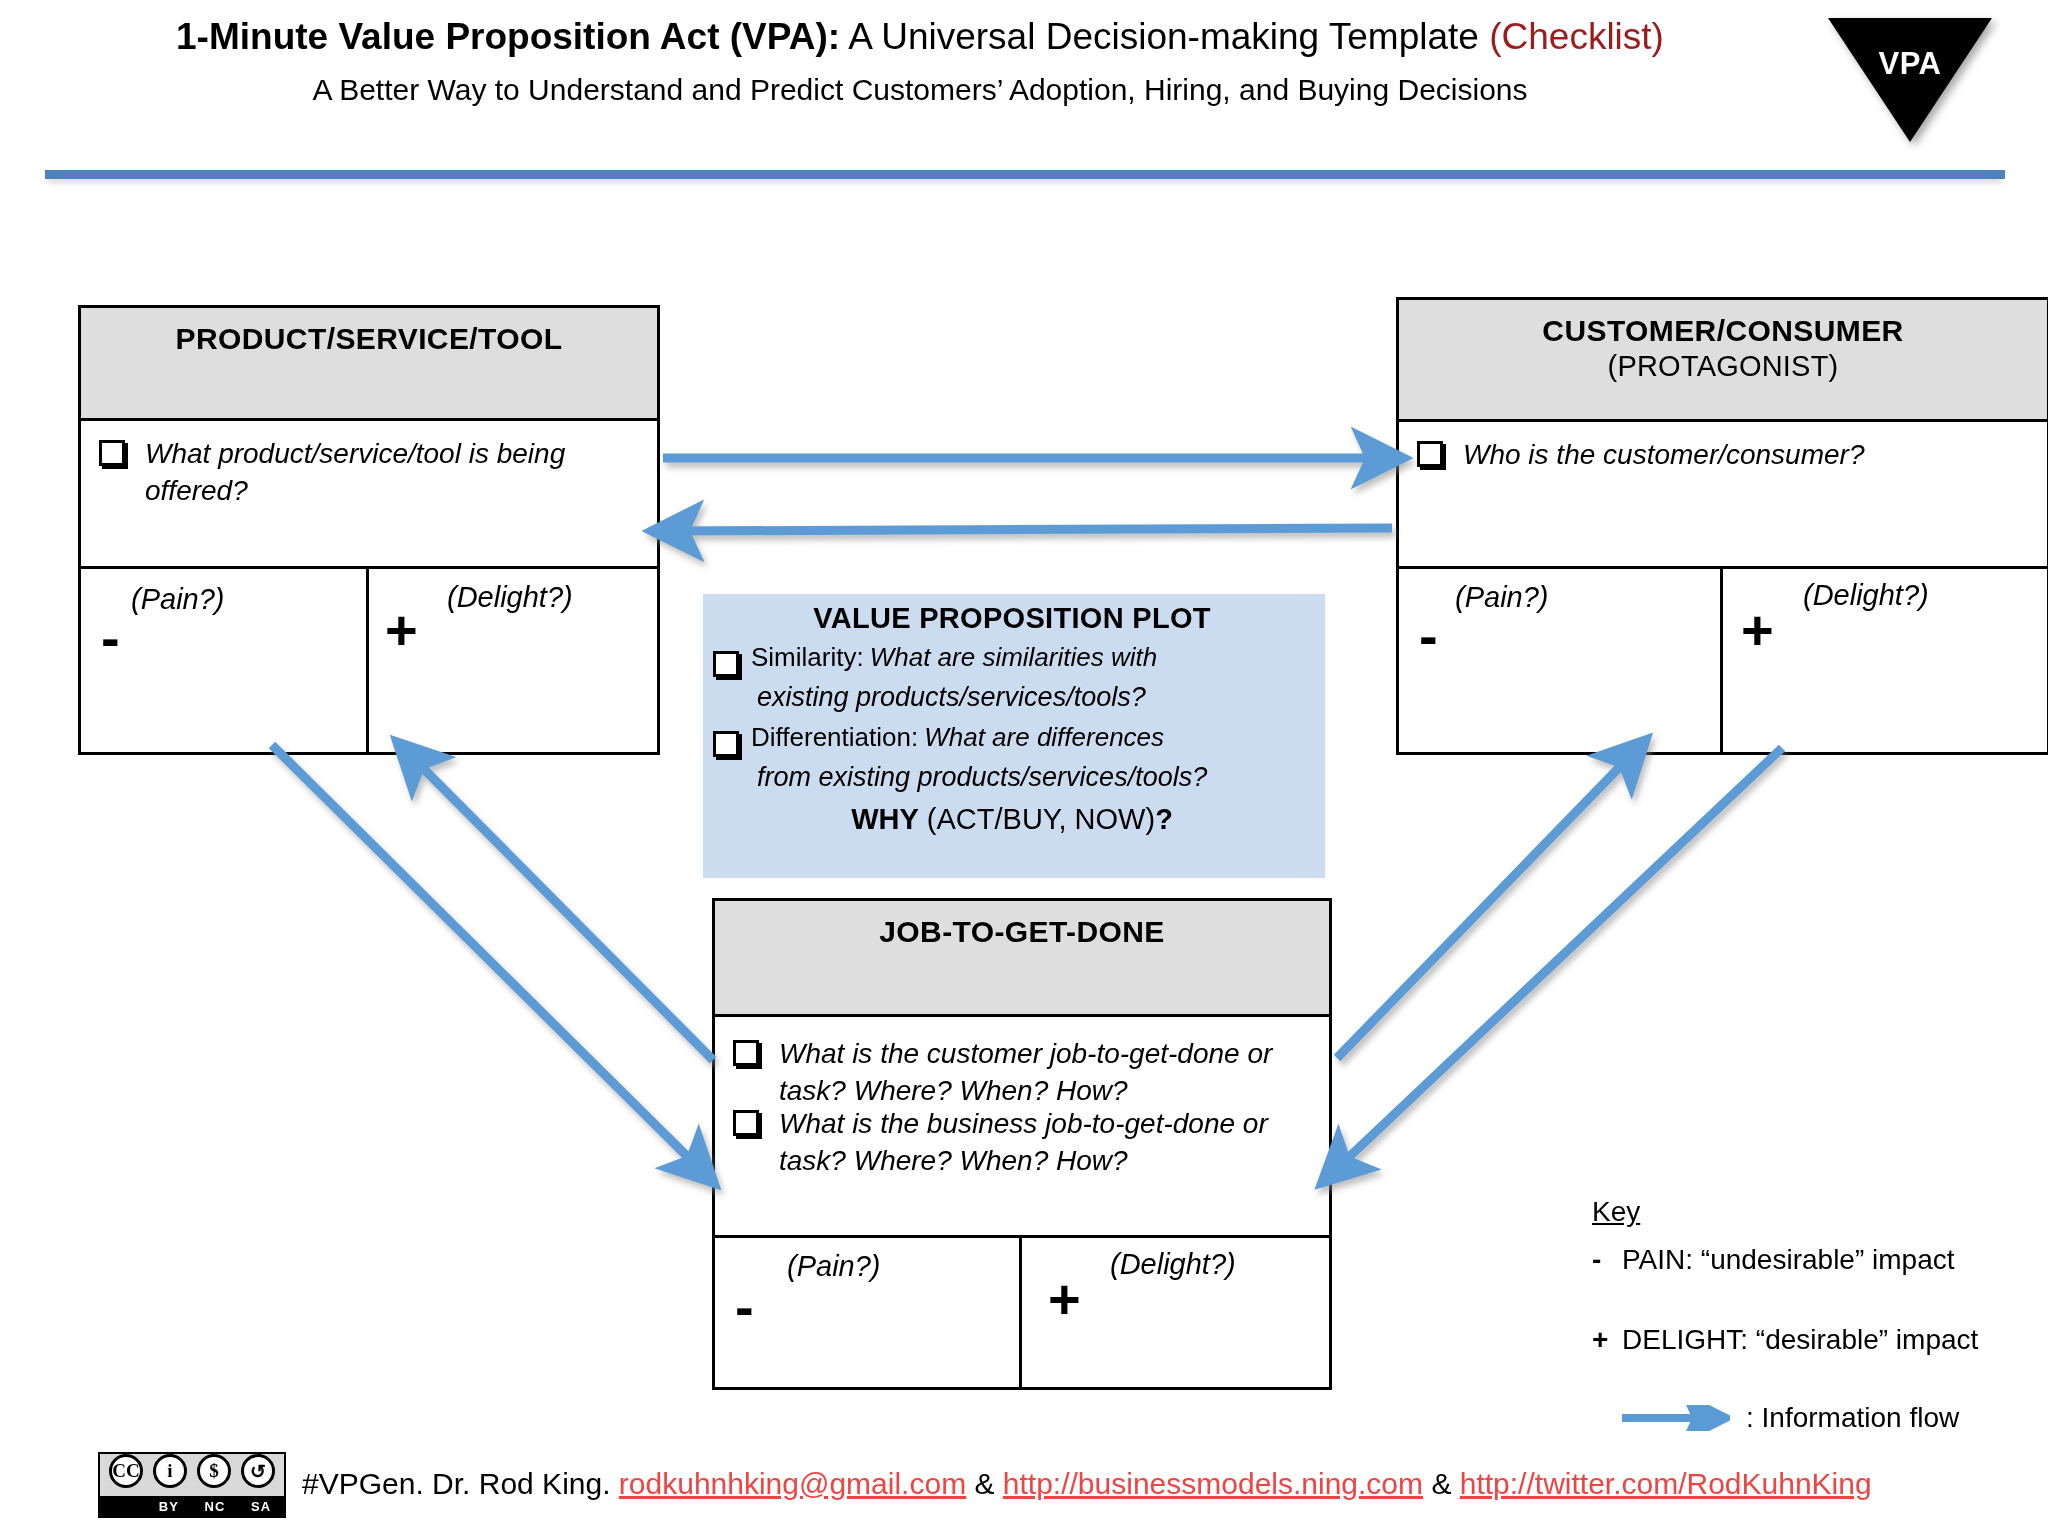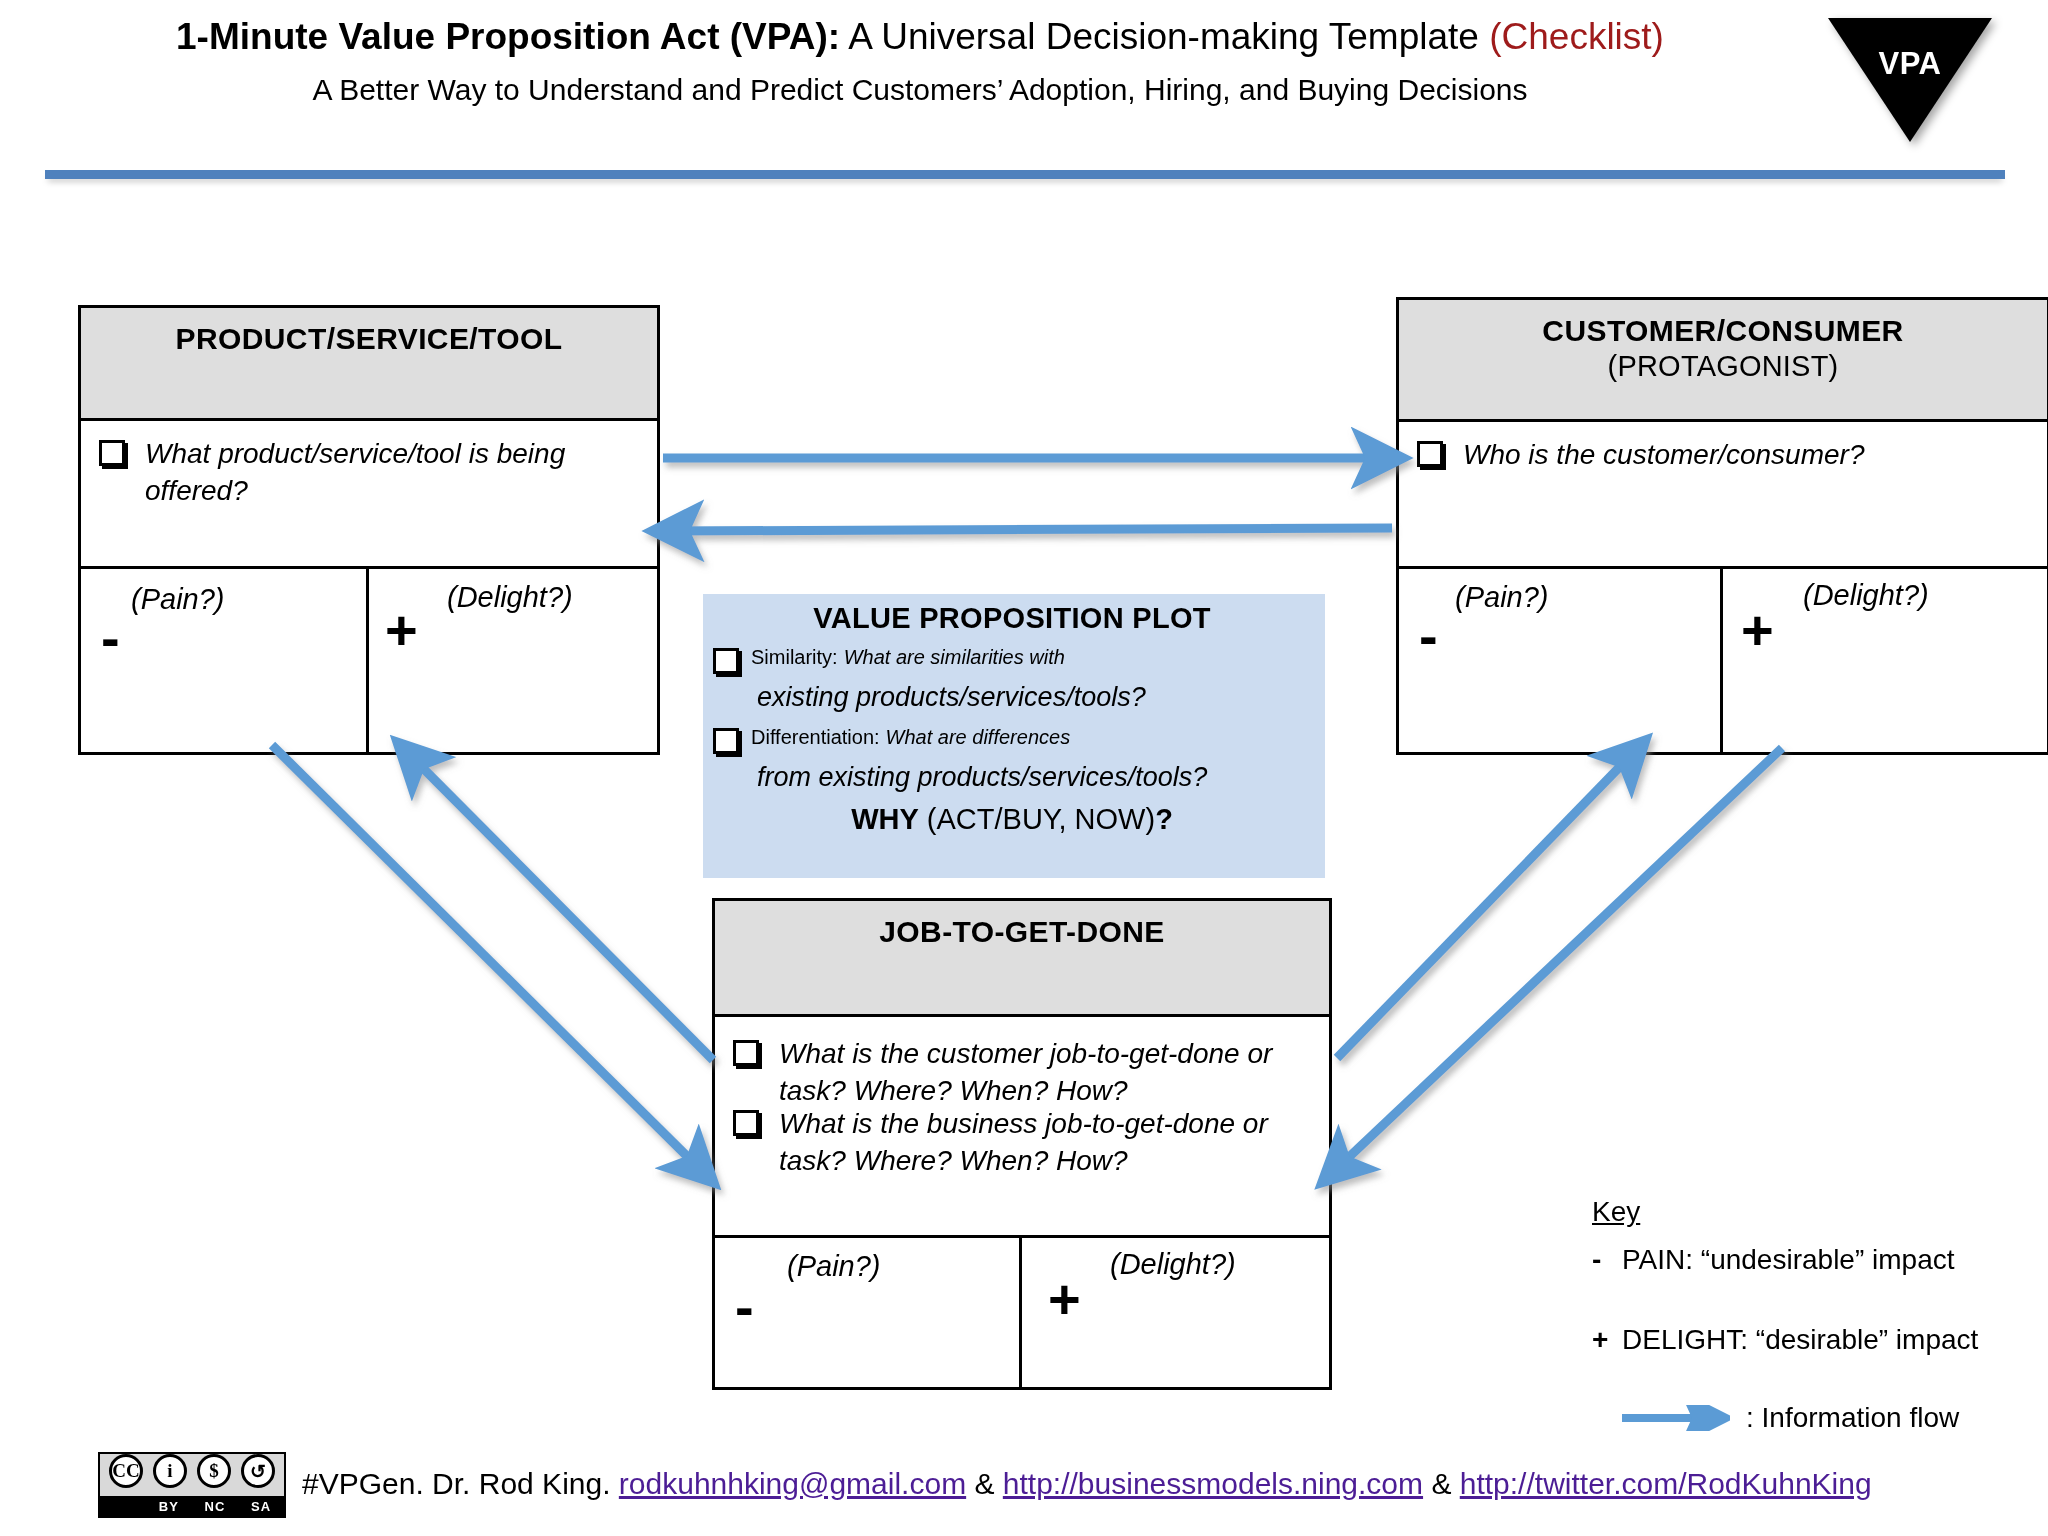--- a/index.html
+++ b/index.html
@@ -166,22 +166,22 @@
   }
   #vpp-title {
     text-align: center;
     font-weight: bold;
     font-size: 29px;
     letter-spacing: 0.3px;
     margin-bottom: 2px;
   }
   .vpp-item {
     display: flex;
-    align-items: center;
-    font-size: 20px;
+    align-items: flex-end;
+    font-size: 26px;
     line-height: 40px;
   }
   .vpp-item .cbx { margin-right: 12px; margin-top: 8px; }
   .vpp-item .lead { font-style: normal; white-space: nowrap; margin-right: 6px; }
   .vpp-item .q { font-style: italic; }
   .vpp-cont {
     font-style: italic;
     font-size: 27px;
     line-height: 40px;
     padding-left: 44px;
@@ -281,21 +281,21 @@
     padding-left: 46px;
   }
   #footer-text {
     position: absolute;
     left: 302px; top: 10px;
     font-size: 30px;
     line-height: 52px;
     white-space: nowrap;
   }
   #footer-text a, .flink {
-    color: #4c1d95;
+    color: #ef4444;
     text-decoration: underline;
   }
 
   
   #arrow-layer {
     position: absolute;
     left: 0; top: 0;
     width: 2048px; height: 1536px;
     pointer-events: none;
   }

